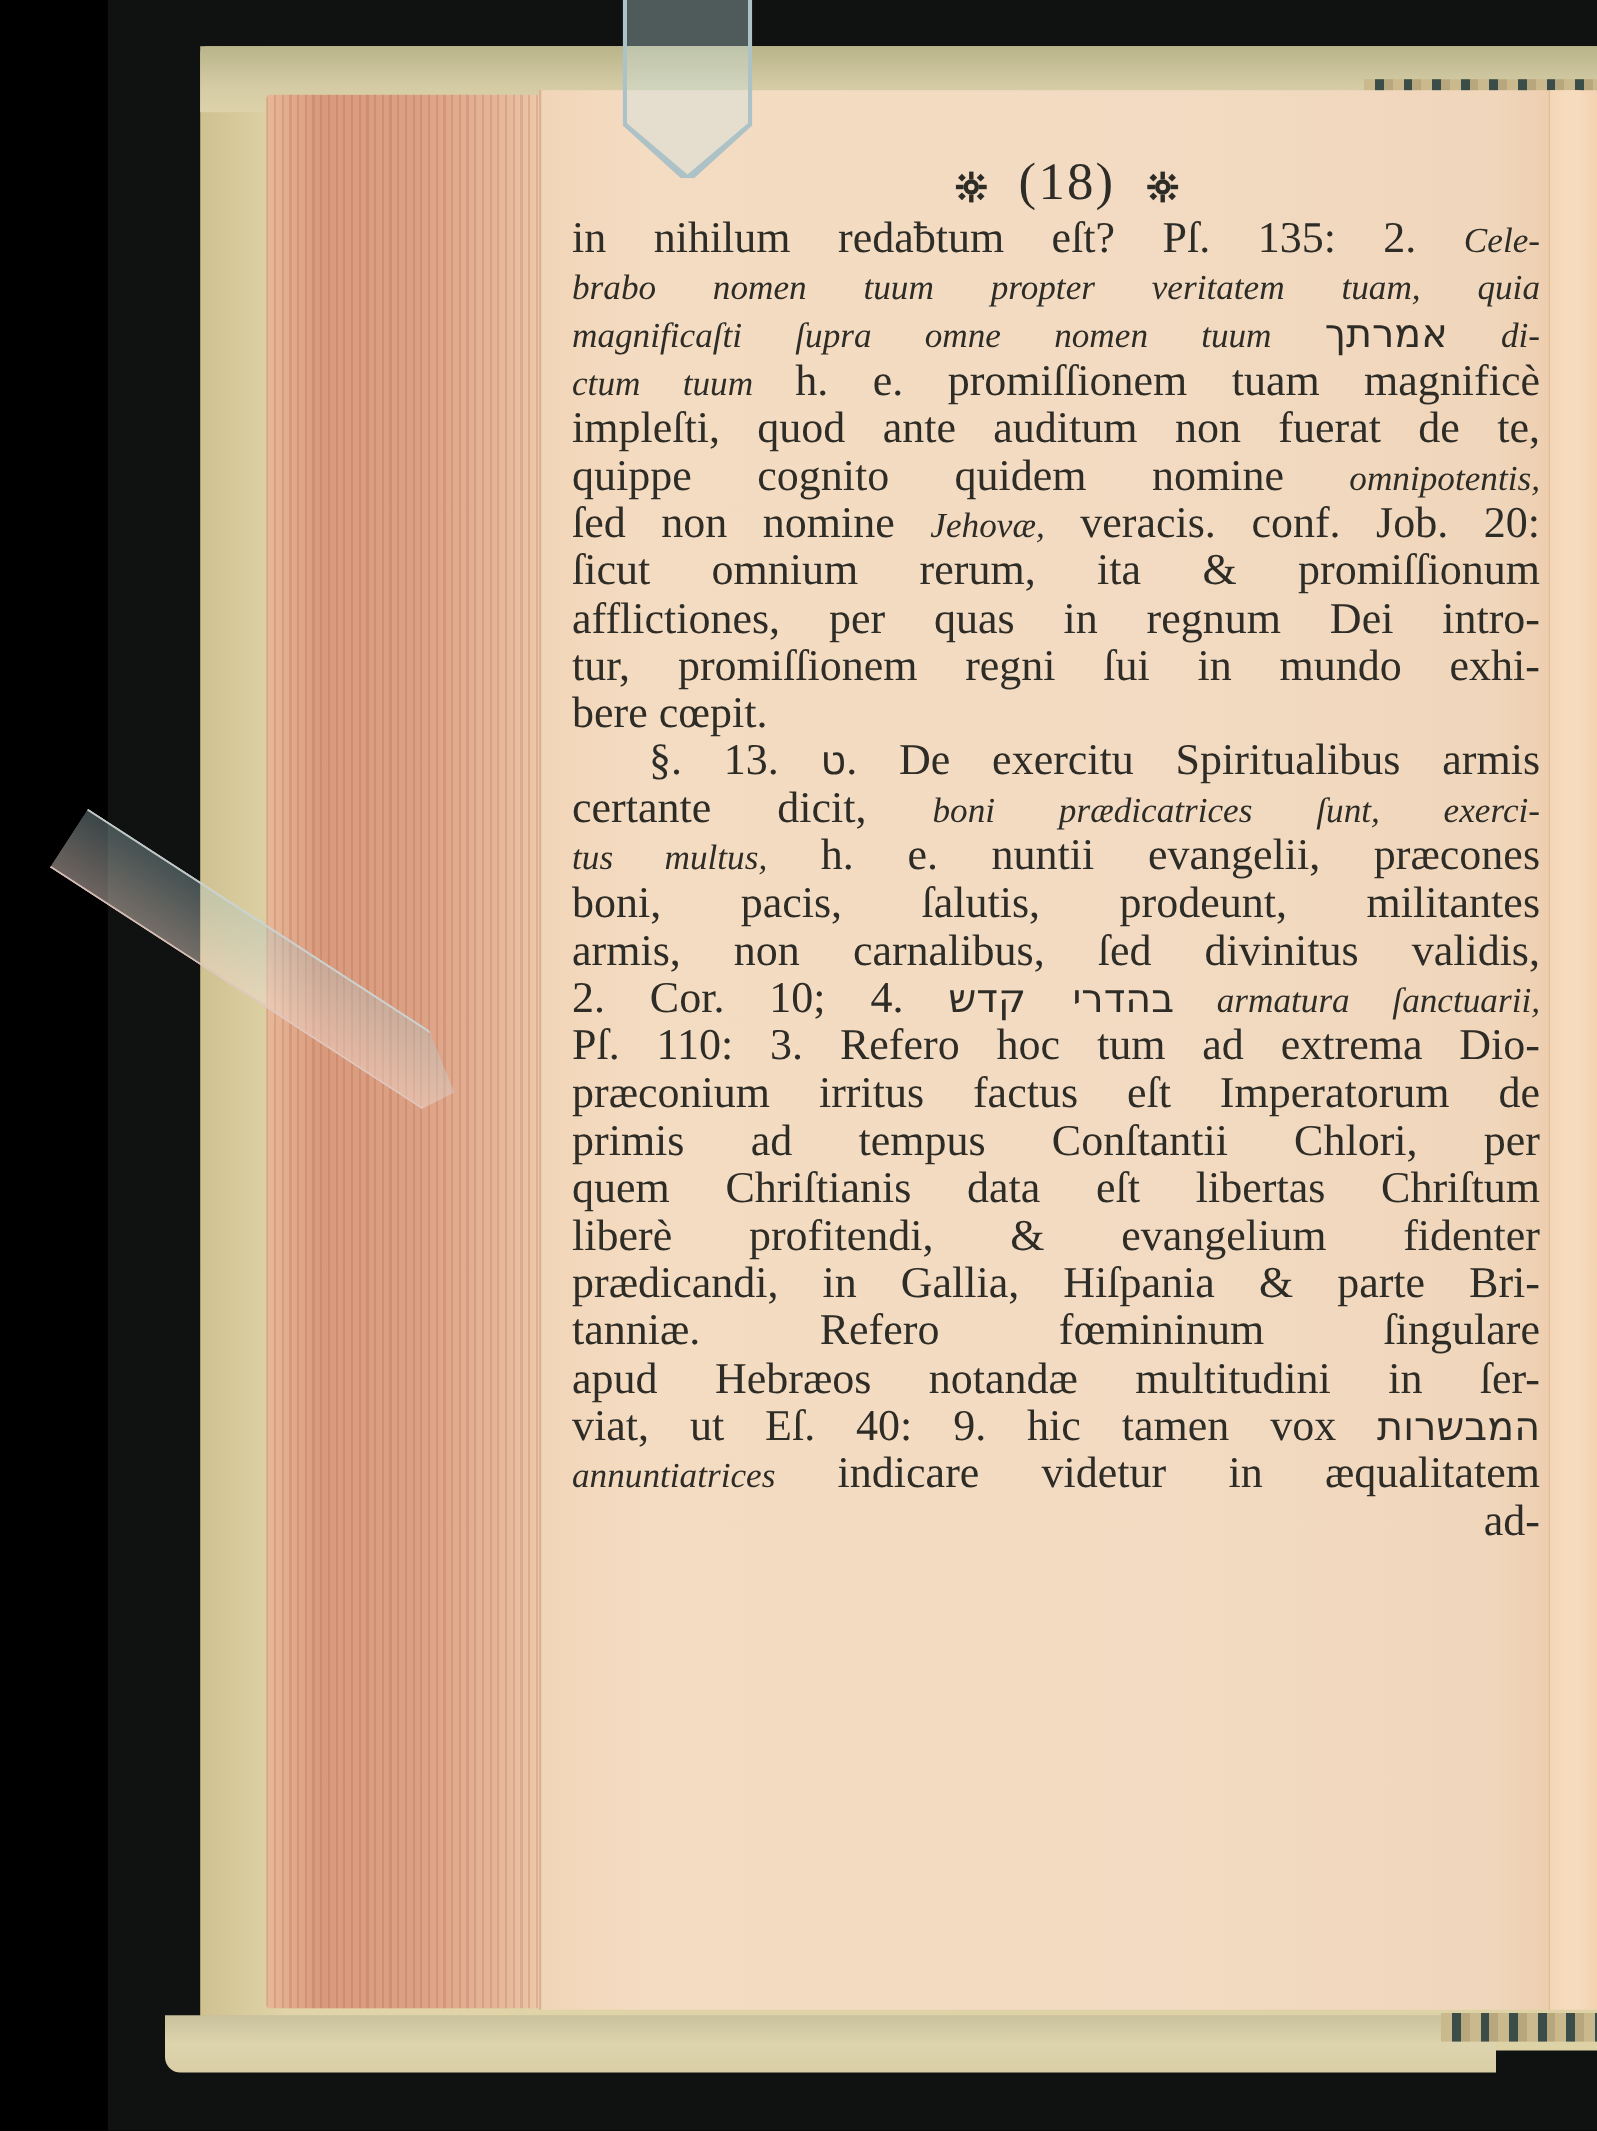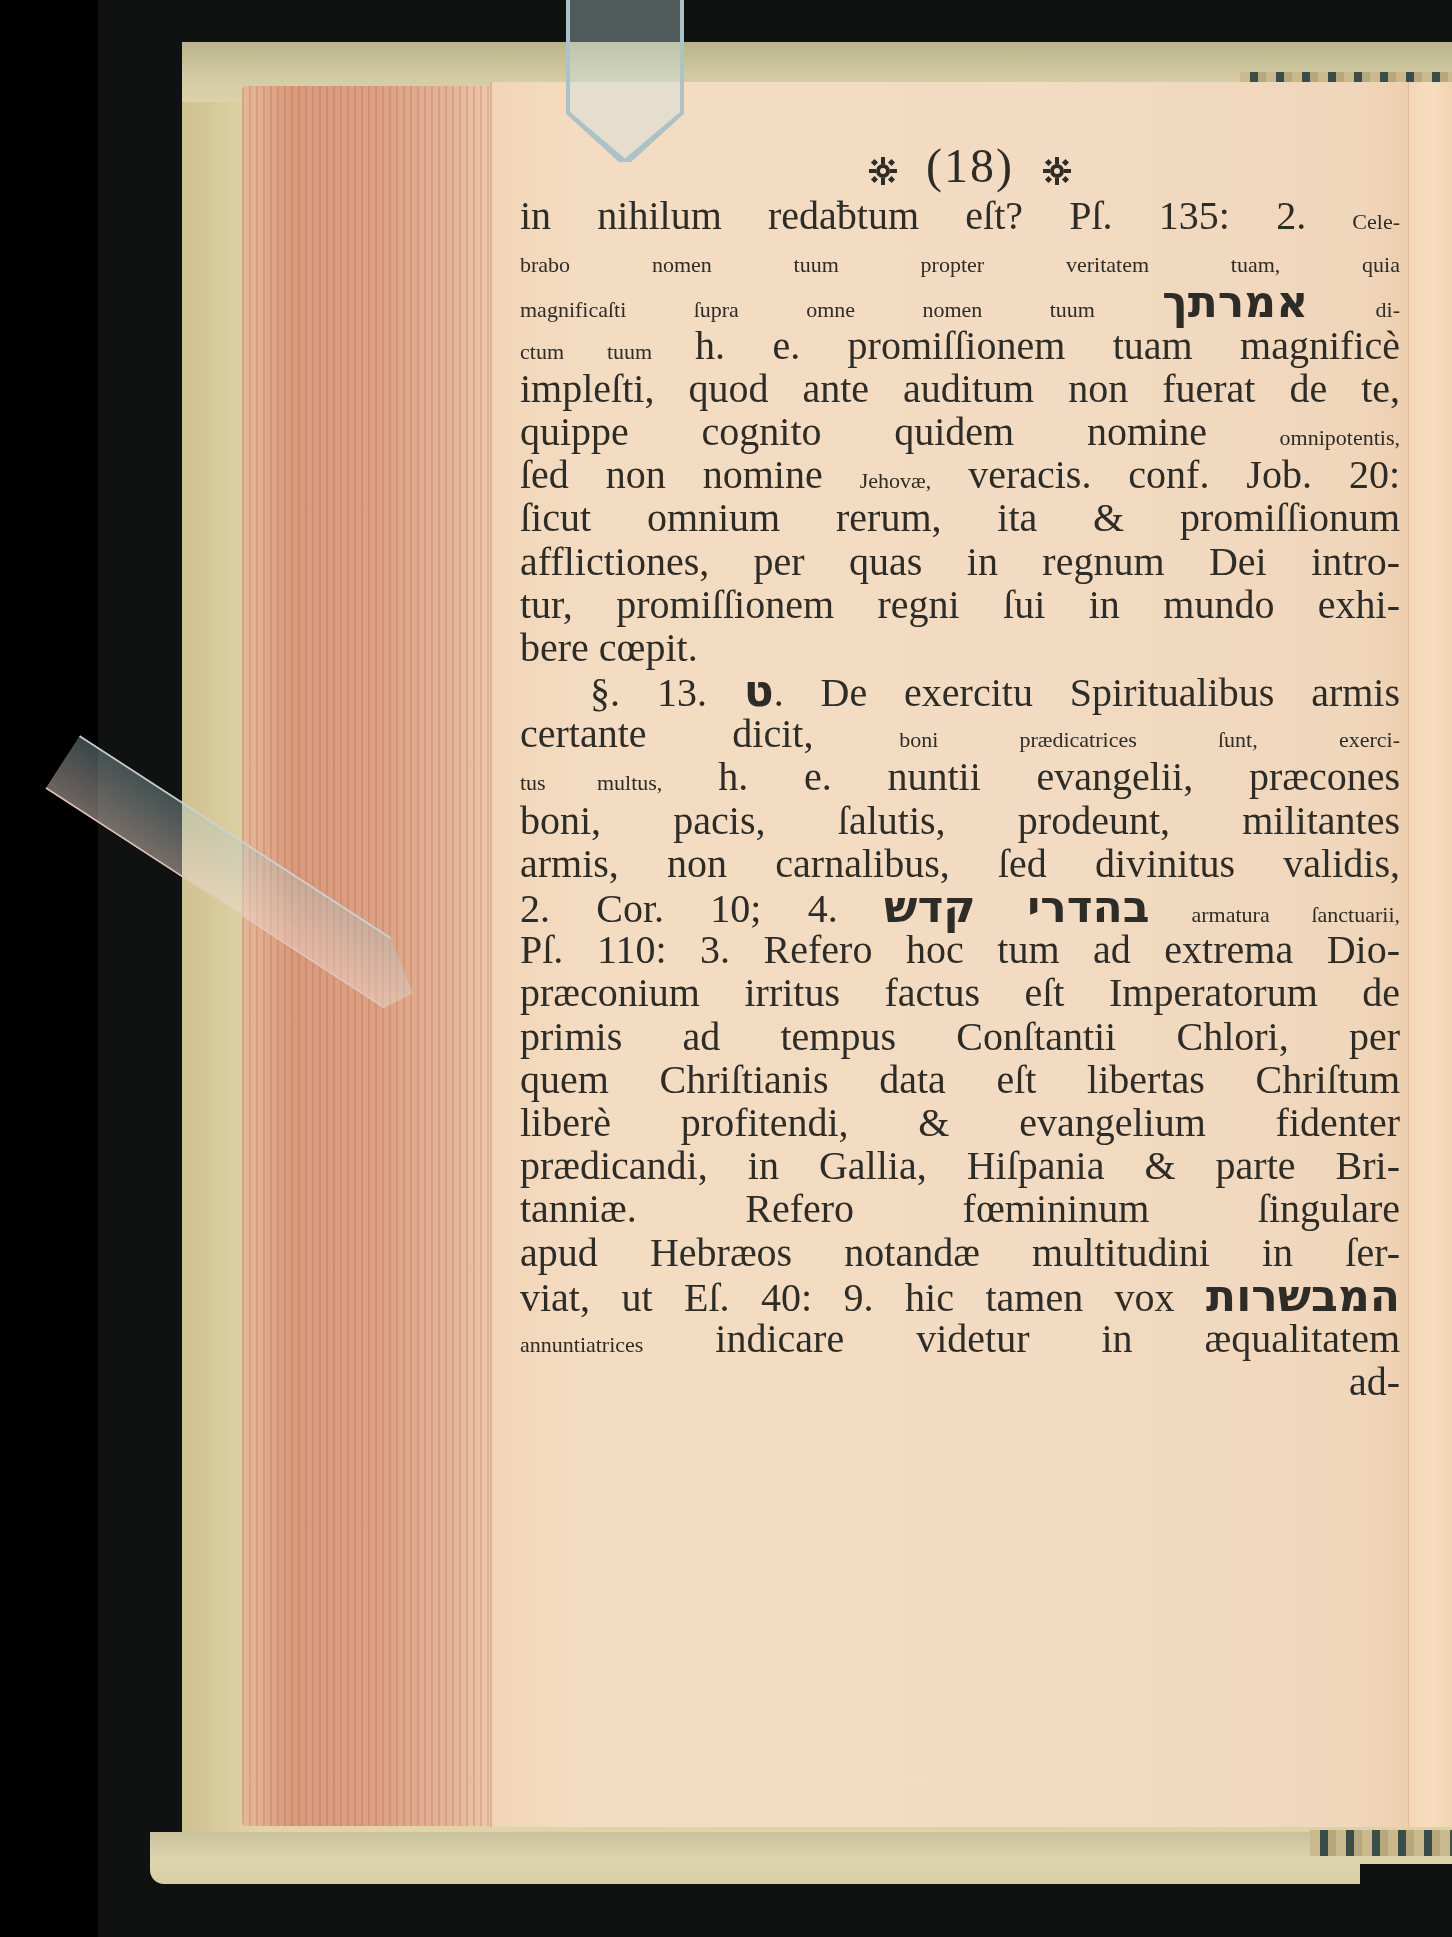--- a/index.html
+++ b/index.html
@@ -89,22 +89,22 @@
   .ornament {
     display: inline-block; width: 30px; height: 30px; vertical-align: middle; margin: 0 14px;
   }
   .line {
     font-size: 40px; line-height: 43.2px; height: 43.2px; white-space: nowrap;
     text-align: justify; text-align-last: justify;
   }
   .line.last { text-align-last: left; }
   .line.right { text-align: right; text-align-last: right; }
   .line.indent { padding-left: 70px; }
-  .it { font-size: 22px; }
-  .he { font-family: "DejaVu Sans", sans-serif; font-weight: bold; font-size: 44px; }
+  .it { font-style: italic; font-size: 32px; }
+  .he { font-family: "DejaVu Sans", sans-serif; font-weight: normal; font-size: 36px; }
 </style>
 </head>
 <body>
 
 <div class="scan-bg"></div>
 <div class="cover"></div>
 <div class="cover-top"></div>
 <div class="spine-strip spine-top"></div>
 <div class="page-edges"></div>
 <div class="page"></div>

